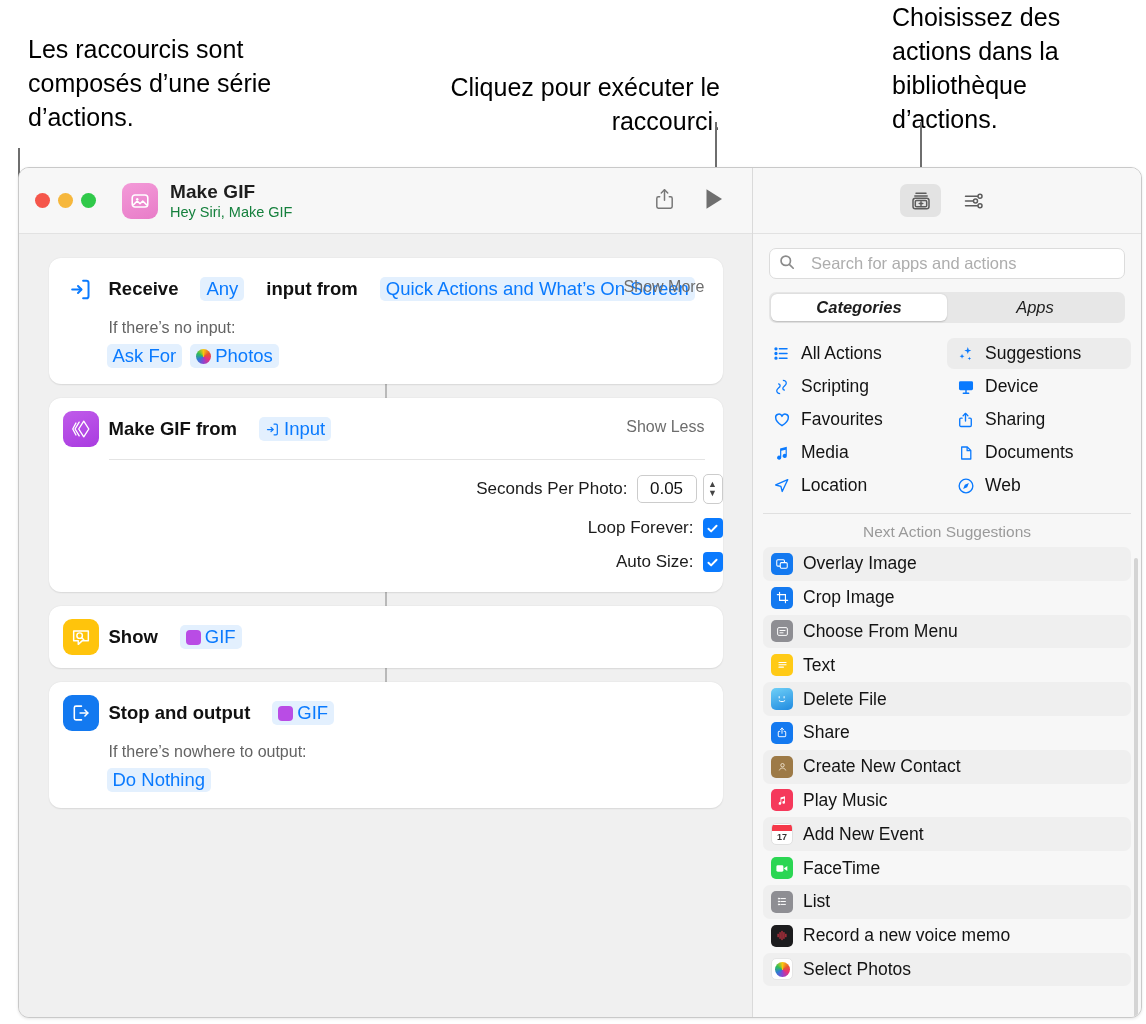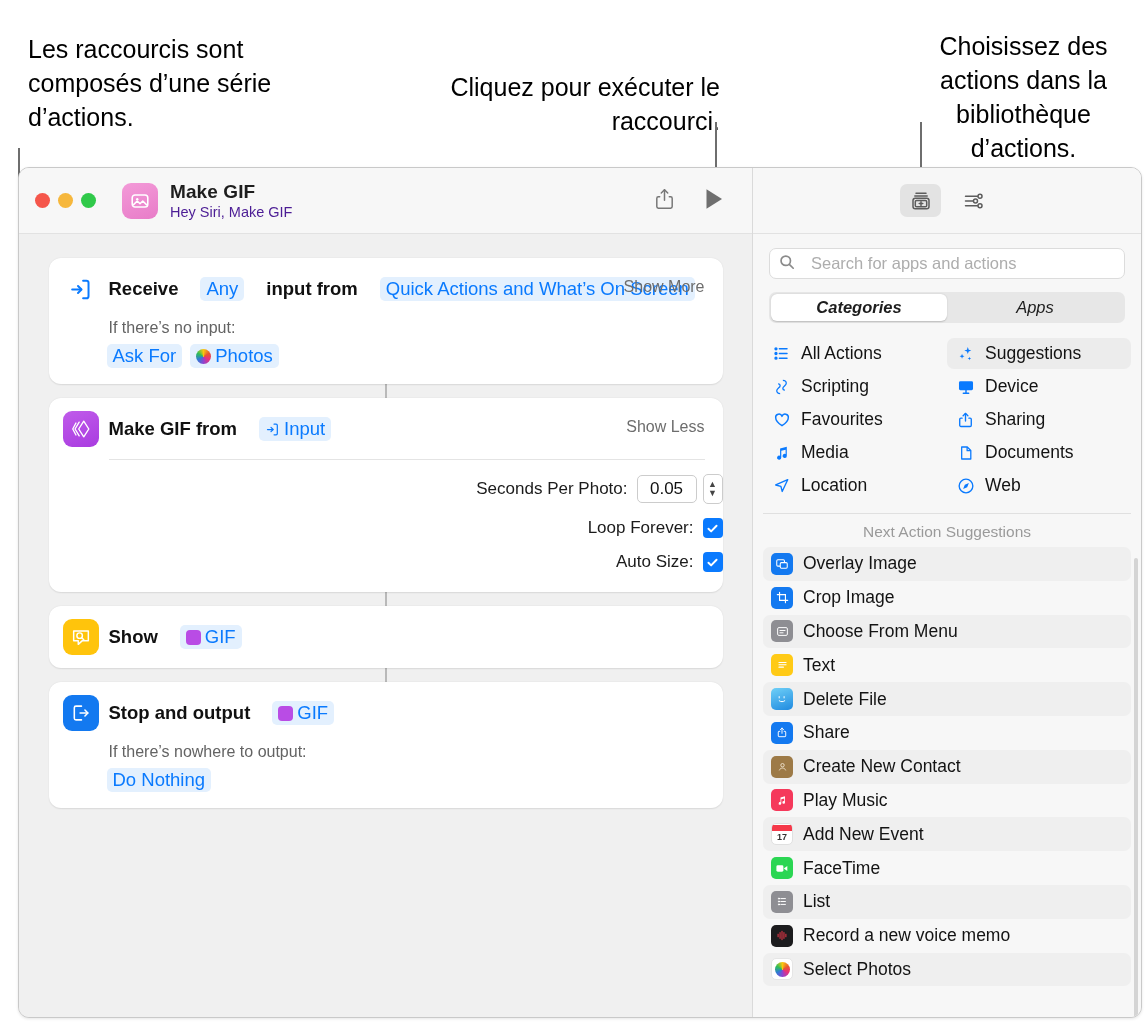--- a/index.html
+++ b/index.html
@@ -14,21 +14,21 @@
   
   .callout-text {
     position: absolute;
     font-size: 25px;
     line-height: 34px;
     color: #000;
     font-family: "Liberation Sans", sans-serif;
   }
   #callout-left-text  { left: 28px;  top: 32px;  width: 330px; text-align: left; }
   #callout-mid-text   { left: 420px; top: 70px;  width: 300px; text-align: right; }
-  #callout-right-text { left: 916px; top: 0px;   width: 215px; text-align: center; margin-top: 29px; }
+  #callout-right-text { left: 892px; top: 0px;   width: 215px; text-align: left; }
 
   .vline { position: absolute; width: 2px; background: #6e6e6e; }
   .hline { position: absolute; height: 2px; background: #6e6e6e; }
 
   
   #window {
     position: absolute;
     left: 18px; top: 167px;
     width: 1124px; height: 851px;
     background: #f4f4f4;
@@ -62,21 +62,21 @@
   .dot.green { background: #30c94a; }
 
   .app-icon {
     width: 36px; height: 36px; border-radius: 9px;
     background: linear-gradient(160deg,#f39ad8,#e87cc8);
     display: flex; align-items: center; justify-content: center;
     flex: none; margin-right: 12px;
   }
   .titles { display: flex; flex-direction: column; justify-content: center; }
   #doc-title { font-size: 19px; font-weight: bold; color: #1d1d1d; letter-spacing: .1px; }
-  #doc-subtitle { font-size: 14.5px; color: #4c1d95; margin-top: 1px; }
+  #doc-subtitle { font-size: 14.5px; color: #15803d; margin-top: 1px; }
   .tb-spacer { flex: 1 1 auto; }
   .tb-btn {
     width: 36px; height: 34px; display: flex;
     align-items: center; justify-content: center;
     border-radius: 6px; margin-left: 4px;
   }
 
   
   #flow {
     flex: 1 1 auto; position: relative;

